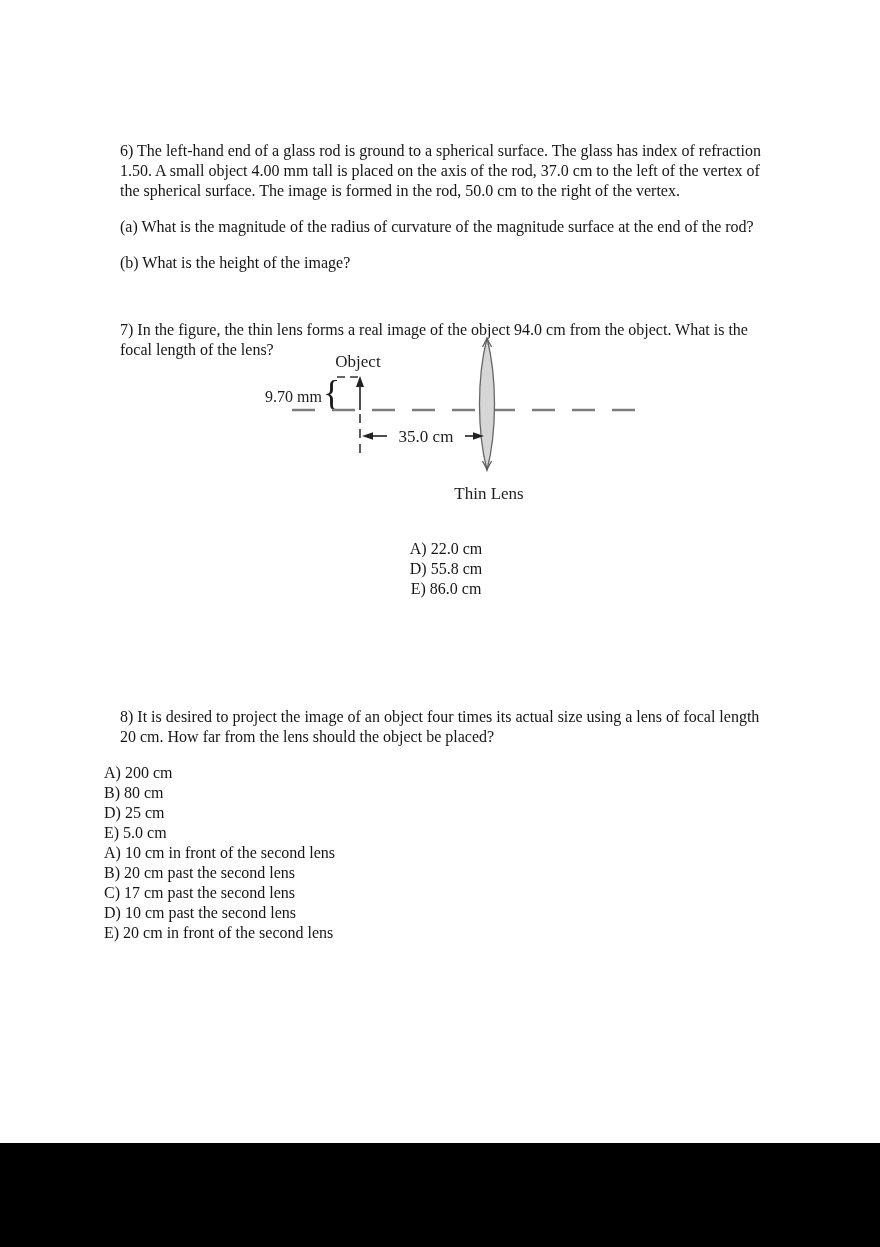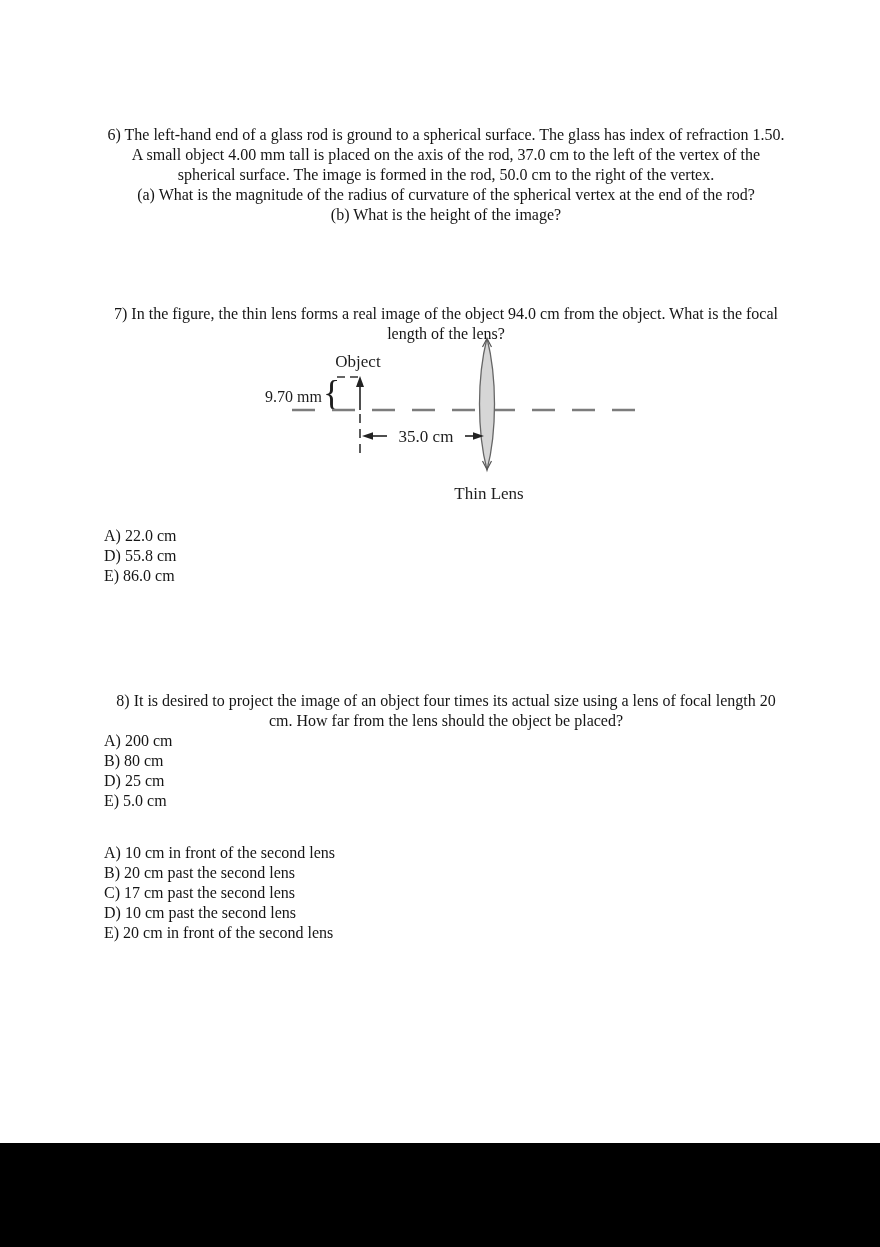--- a/index.html
+++ b/index.html
@@ -11,40 +11,40 @@
     font-family: "Liberation Serif", "DejaVu Serif", serif;
     color: #151515;
   }
   .text-block {
     position: absolute;
     left: 104px;
     width: 684px;
     font-size: 16px;
     line-height: 20px;
   }
-  .text-block p { margin: 0; text-align: center; }
+  .text-block p { margin: 16px; }
   .choice { line-height: 20px; }
   .figure-wrap { position: absolute; left: 252px; top: 337px; width: 420px; height: 172px; text-align: right; }
   .footer-bar {
     position: absolute;
     left: 0; top: 1143px;
     width: 880px; height: 104px;
     background: #000000;
   }
   svg text {
     font-family: "Liberation Serif", "DejaVu Serif", serif;
     fill: #1d1d1d;
   }
 </style>
 </head>
 <body>
 
 <div class="text-block" style="top:125px;">
   <p>6) The left-hand end of a glass rod is ground to a spherical surface. The glass has index of refraction 1.50. A small object 4.00 mm tall is placed on the axis of the rod, 37.0 cm to the left of the vertex of the spherical surface. The image is formed in the rod, 50.0 cm to the right of the vertex.</p>
-  <p>(a) What is the magnitude of the radius of curvature of the spherical vertex at the end of the rod?</p>
+  <p>(a) What is the magnitude of the radius of curvature of the magnitude surface at the end of the rod?</p>
   <p>(b) What is the height of the image?</p>
 </div>
 
 <div class="text-block" style="top:304px;">
   <p>7) In the figure, the thin lens forms a real image of the object 94.0 cm from the object. What is the focal length of the lens?</p>
 </div>
 
 <div class="figure-wrap">
   <svg width="420" height="172" viewBox="0 0 420 172" xmlns="http://www.w3.org/2000/svg">
 
@@ -70,21 +70,21 @@
     <polygon points="110,99 121,95.2 121,102.8" fill="#222222"></polygon>
     <line x1="118" y1="99" x2="135" y2="99" stroke="#222222" stroke-width="1.6"></line>
     <text x="174" y="105" font-size="17" text-anchor="middle">35.0 cm</text>
     <line x1="213" y1="99" x2="225" y2="99" stroke="#222222" stroke-width="1.6"></line>
     <polygon points="232,99 221,95.2 221,102.8" fill="#222222"></polygon>
 
     <text x="237" y="162" font-size="17" text-anchor="middle">Thin Lens</text>
   </svg>
 </div>
 
-<div class="text-block" style="top:526px;">
+<div class="text-block" style="top:539px;text-align:center;">
   <div class="choice">A) 22.0 cm</div>
   <div class="choice">D) 55.8 cm</div>
   <div class="choice">E) 86.0 cm</div>
 </div>
 
 <div class="text-block" style="top:691px;">
   <p>8) It is desired to project the image of an object four times its actual size using a lens of focal length 20 cm. How far from the lens should the object be placed?</p>
   <div class="choice">A) 200 cm</div>
   <div class="choice">B) 80 cm</div>
   <div class="choice">D) 25 cm</div>

